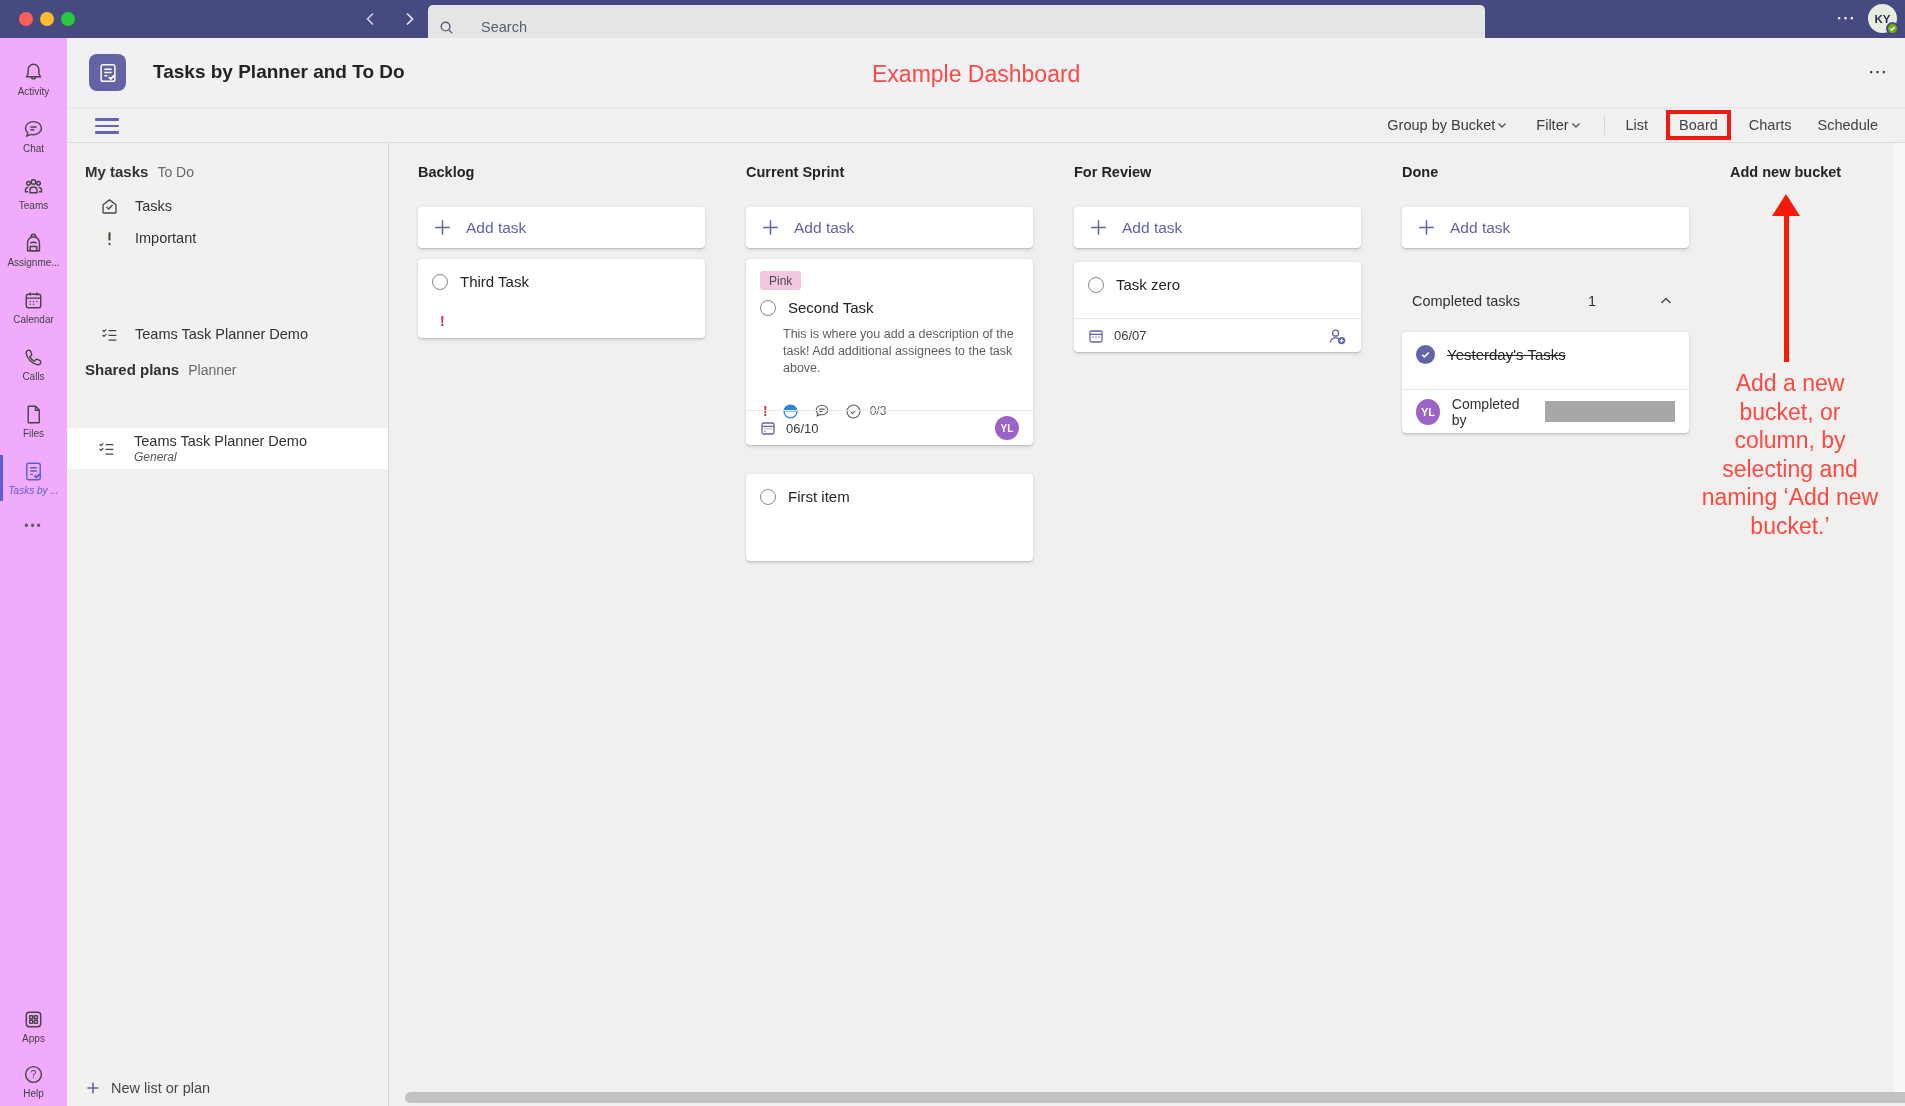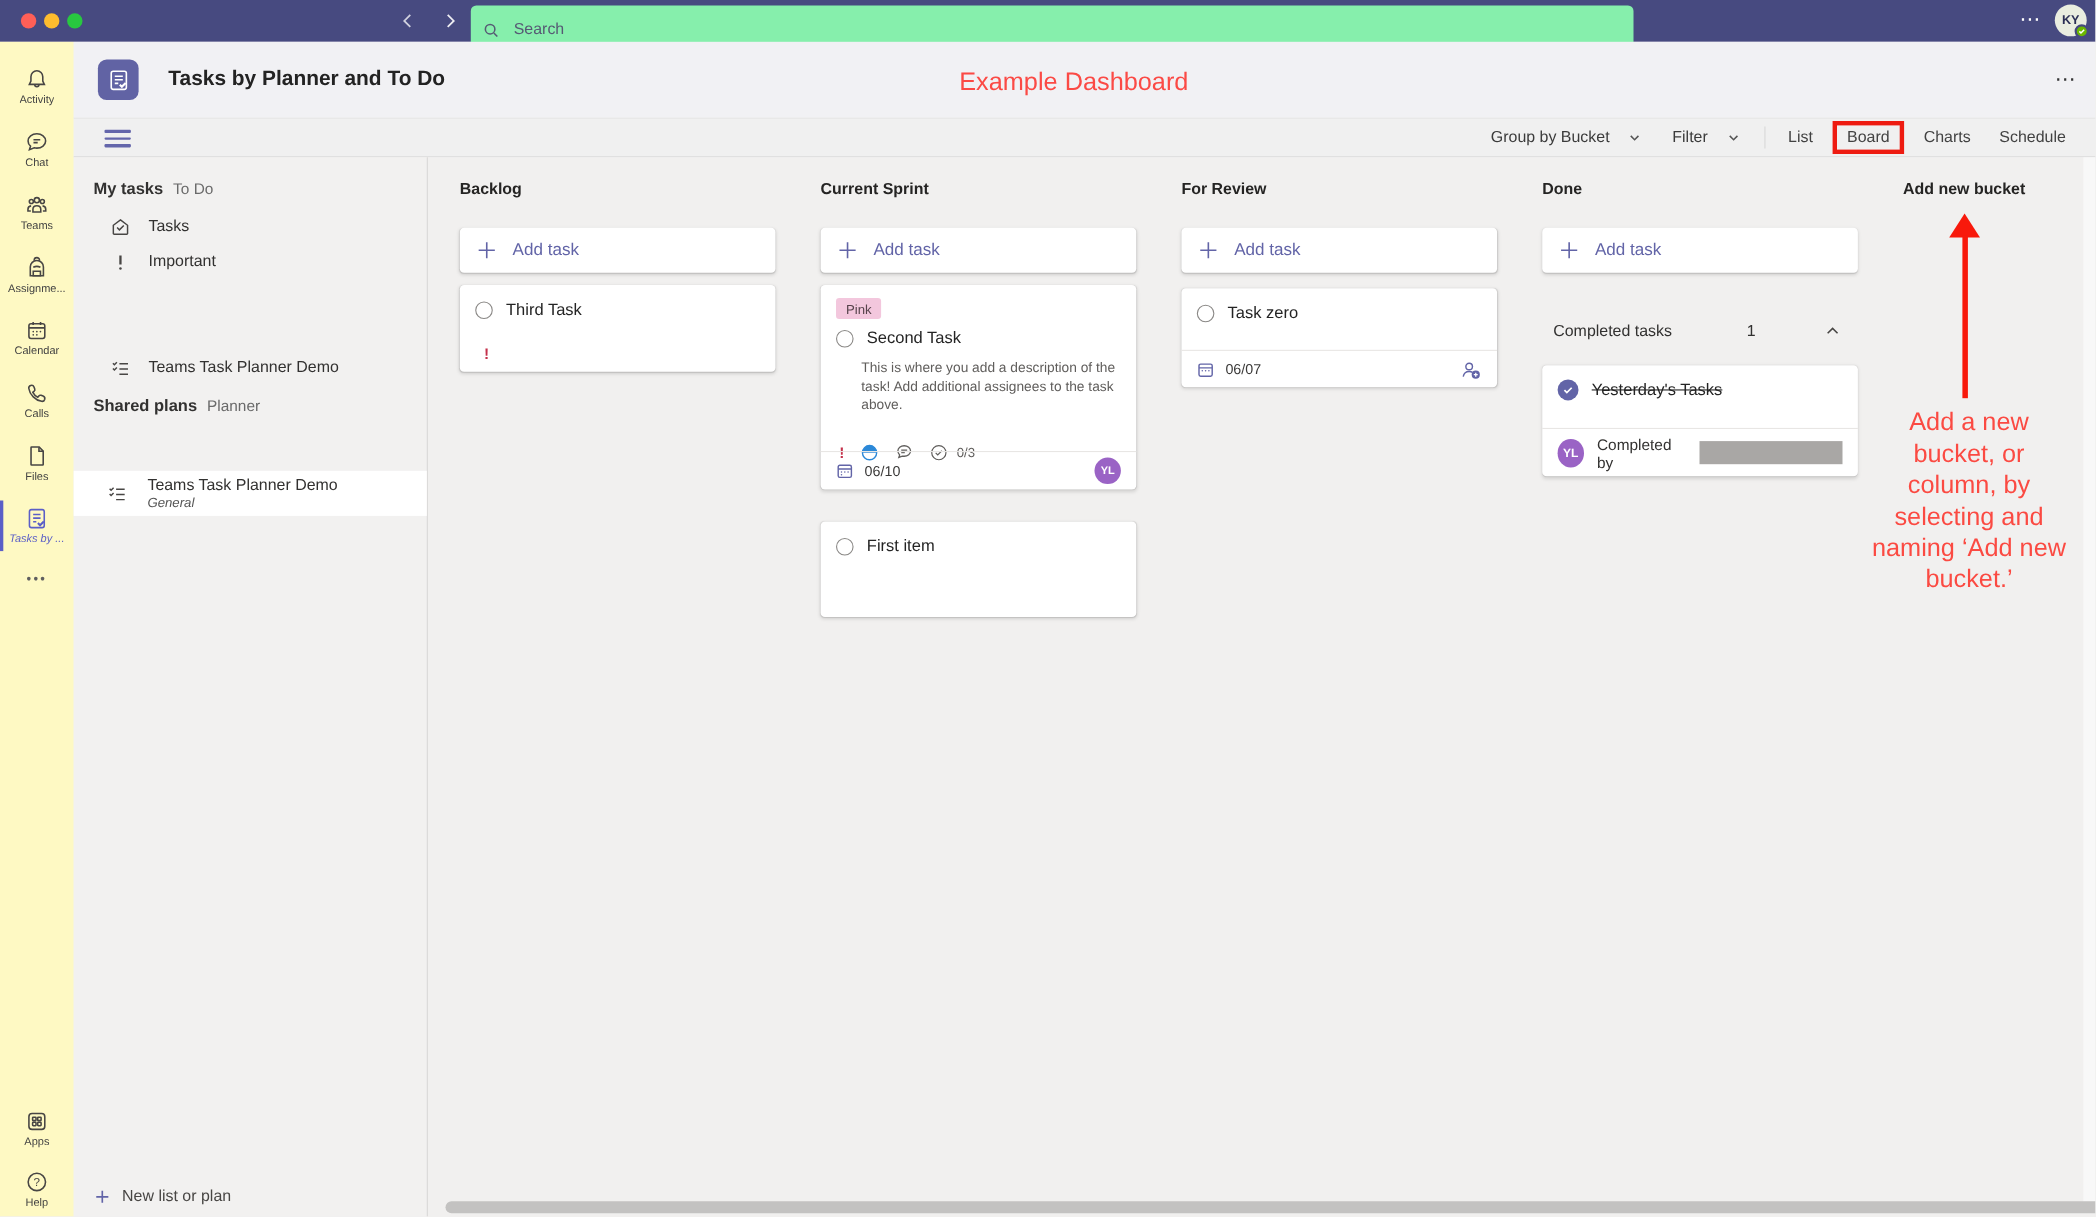--- a/index.html
+++ b/index.html
@@ -7,49 +7,49 @@
   body { font-family:"Liberation Sans", sans-serif; background:#f1f0ef; }
   .root { position:relative; width:1905px; height:1106px; }
 
   
   .titlebar { position:absolute; left:0; top:0; width:1905px; height:38px; background:#474a80; }
   .lights { position:absolute; left:19px; top:12px; display:flex; gap:7px; }
   .light { width:14px; height:14px; border-radius:50%; }
   .light.red { background:#ff5f57; } .light.yellow { background:#febc2e; } .light.green { background:#28c840; }
   .navbtns { position:absolute; left:356px; top:4px; display:flex; gap:8px; }
   .navbtn { width:30px; height:30px; display:flex; align-items:center; justify-content:center; }
-  .searchbar { position:absolute; left:428px; top:5px; width:1057px; height:44px; background:#86efac; border-radius:5px; display:flex; align-items:center; padding:0 11px; gap:13px; }
+  .searchbar { position:absolute; left:428px; top:5px; width:1057px; height:44px; background:#e5e5e5; border-radius:5px; display:flex; align-items:center; padding:0 11px; gap:27px; }
   .searchbar span { font-size:14.5px; color:#565a74; }
   .tb-more { position:absolute; right:48px; top:6px; color:#fff; font-size:19px; letter-spacing:2px; }
   .tb-avatar { position:absolute; right:8px; top:4px; width:29px; height:29px; border-radius:50%; background:#e9ede0; color:#2b2f55; font-size:11.5px; font-weight:bold; display:flex; align-items:center; justify-content:center; }
   .presence { position:absolute; right:-2px; bottom:-2px; width:13px; height:13px; border-radius:50%; background:#6bb700; border:2px solid #474a80; display:flex; align-items:center; justify-content:center; }
 
   
-  .rail { position:absolute; left:0; top:38px; width:67px; height:1068px; background:#fef9c3; display:flex; flex-direction:column; align-items:center; padding-top:12px; }
+  .rail { position:absolute; left:0; top:38px; width:67px; height:1068px; background:#f0abfc; display:flex; flex-direction:column; align-items:center; padding-top:12px; }
   .rail-item { position:relative; width:67px; height:57px; display:flex; flex-direction:column; align-items:center; justify-content:center; gap:1px; cursor:pointer; }
   .rail-item .lbl { font-size:10px; color:#424242; max-width:64px; white-space:nowrap; overflow:hidden; }
   .rail-item.active .lbl { color:#5b5fc7; font-style:italic; }
   .rail-item.active .bar { position:absolute; left:0; top:6px; width:3px; height:46px; background:#5b5fc7; }
   .rail-more { height:40px; display:flex; align-items:center; color:#5f5f5f; font-size:12px; letter-spacing:2px; }
   .rail-spacer { flex:1; }
   .rail svg { display:block; }
 
   
   .app-header { position:absolute; left:67px; top:38px; width:1838px; height:69px; background:#f1f1f4; }
   .app-icon { position:absolute; left:22px; top:16px; width:37px; height:37px; border-radius:8px; background:#6163a4; display:flex; align-items:center; justify-content:center; }
   .app-title { position:absolute; left:86px; top:23px; font-size:19px; font-weight:bold; color:#232323; }
   .dash-note { position:absolute; left:805px; top:23px; font-size:23px; color:#fb4a45; }
   .hdr-more { position:absolute; right:16px; top:22px; color:#333; font-size:19px; letter-spacing:2px; }
 
   
   .toolbar { position:absolute; left:67px; top:107px; width:1838px; height:36px; background:#f0f0f0; border-top:1px solid #e6e6e6; border-bottom:1px solid #dcdcdc; }
   .hamburger { position:absolute; left:28px; top:10px; width:24px; display:flex; flex-direction:column; gap:4px; cursor:pointer; }
   .hamburger i { display:block; height:2.6px; background:#6466ab; border-radius:1px; }
   .tb-right { position:absolute; right:0; top:0; height:100%; display:flex; align-items:center; padding-right:14px; }
-  .menu-btn { display:flex; align-items:center; gap:17px; padding:0 14px; font-size:14.5px; color:#3b3b3b; cursor:pointer; }
+  .menu-btn { display:flex; align-items:center; gap:1px; padding:0 14px; font-size:14.5px; color:#3b3b3b; cursor:pointer; }
   .vdiv { width:1px; height:20px; background:#d7d7d7; margin:0 8px; }
   .view-tab { padding:0 13px; font-size:14.5px; color:#424242; cursor:pointer; }
   .view-tab.boxed { border:4px solid #ee1b11; padding:3px 9px; margin:0 5px; }
 
   
   .sidebar { position:absolute; left:67px; top:143px; width:322px; height:963px; background:#f2f1f0; border-right:1px solid #d8d6d4; }
   .sec-head { position:absolute; left:18px; display:flex; gap:9px; align-items:baseline; }
   .sec-head .t1 { font-size:15px; font-weight:600; color:#323130; }
   .sec-head .t2 { font-size:14px; color:#6a6a6a; }
   .side-row { position:absolute; left:0; width:100%; height:32px; display:flex; align-items:center; padding-left:33px; gap:16px; cursor:pointer; }

